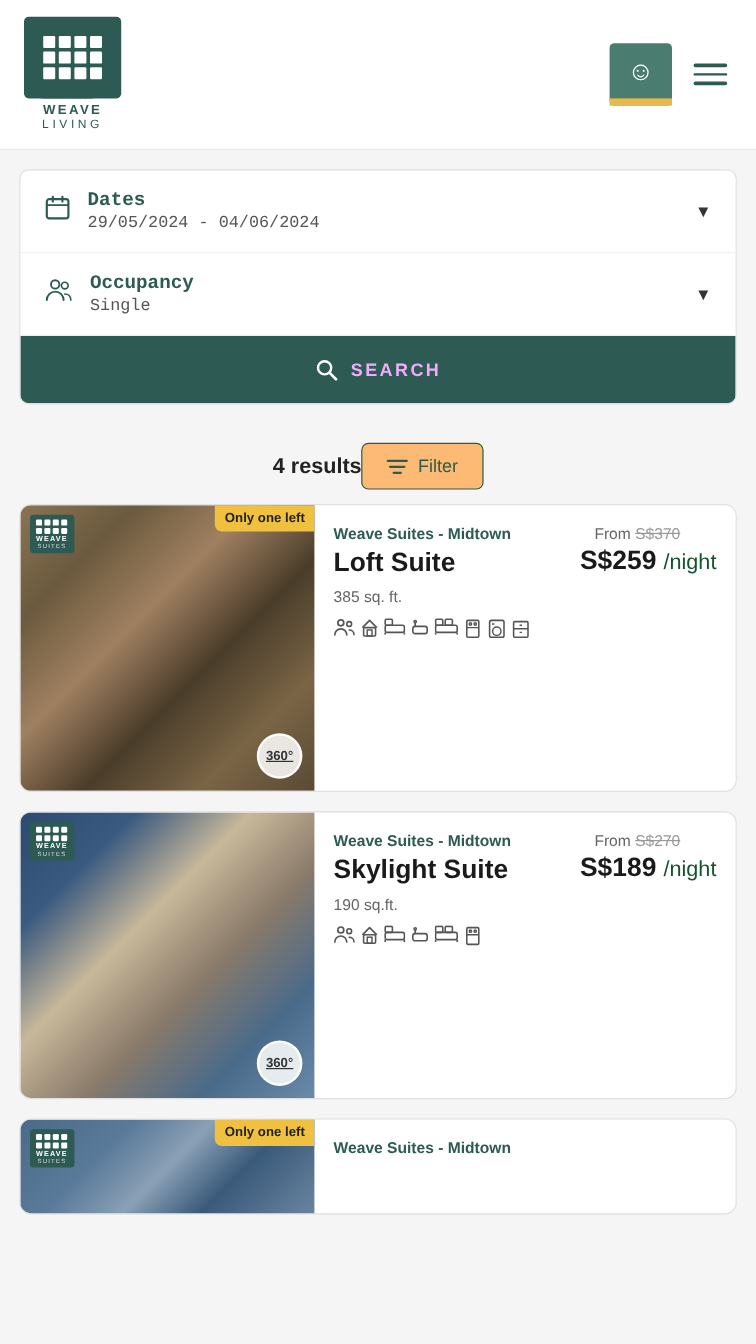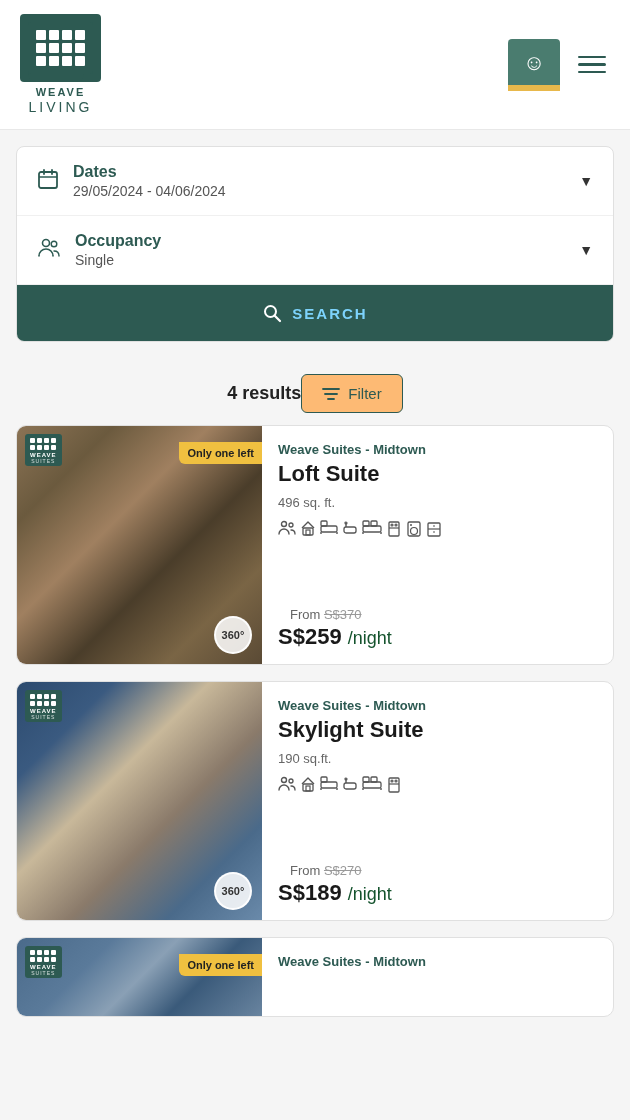--- a/index.html
+++ b/index.html
@@ -55,21 +55,21 @@
     .logo-text {
       color: #2d5a52;
       font-size: 11px;
       font-weight: 700;
       letter-spacing: 2px;
       text-transform: uppercase;
       margin-top: 4px;
     }
     .logo-sub {
       color: #2d5a52;
-      font-size: 14px;
+      font-size: 10px;
       letter-spacing: 3px;
       text-transform: uppercase;
       margin-top: 1px;
     }
     .header-right {
       display: flex;
       align-items: center;
       gap: 14px;
     }
     .profile-btn {
@@ -132,40 +132,41 @@
     .search-row:not(:last-child) {
       border-bottom: 1px solid #f0f0f0;
     }
     .search-icon-wrap {
       color: #2d5a52;
       font-size: 20px;
       flex-shrink: 0;
     }
     .search-content {
       flex: 1;
+      font-family: Liberation Mono, monospace;
     }
     .search-label {
       font-size: 16px;
       font-weight: 600;
       color: #2d5a52;
       display: block;
     }
     .search-value {
       font-size: 14px;
       color: #555;
       display: block;
       margin-top: 2px;
     }
     .chevron {
       color: #333;
       font-size: 14px;
     }
     .search-btn {
       background: #2d5a52;
-      color: #7dd3fc;
+      color: #f0abfc;
       border: none;
       width: 100%;
       padding: 18px;
       font-size: 15px;
       font-weight: 700;
       letter-spacing: 2px;
       cursor: pointer;
       display: flex;
       align-items: center;
       justify-content: center;
@@ -216,21 +217,21 @@
     }
     .card-image {
       width: 245px;
       flex-shrink: 0;
       position: relative;
       background: #c8b89a;
       overflow: hidden;
     }
     .card-badge {
       position: absolute;
-      top: 16px;
+      top: 0;
       right: 0;
       background: #f0c040;
       color: #222;
       font-size: 11px;
       font-weight: 600;
       padding: 5px 8px;
       border-radius: 0 0 0 6px;
     }
     .card-logo-overlay {
       position: absolute;
@@ -276,38 +277,39 @@
       border-radius: 50%;
       width: 38px;
       height: 38px;
       display: flex;
       align-items: center;
       justify-content: center;
       font-size: 11px;
       font-weight: 700;
       color: #333;
       border: 2px solid rgba(255,255,255,0.9);
+      text-decoration: underline;
     }
 
     
     .room-loft {
       background: linear-gradient(135deg, #8b7355 0%, #6b5a3e 20%, #a08060 40%, #4a3d2a 60%, #7a6545 80%, #5a4a35 100%);
     }
     .room-skylight {
       background: linear-gradient(135deg, #2c4a6e 0%, #3a5a80 20%, #c8b89a 40%, #8a7a6a 60%, #4a6a8a 80%, #6a8aaa 100%);
     }
     .room-third {
       background: linear-gradient(135deg, #4a6a8a 0%, #5a7a9a 30%, #8aa0b5 50%, #3a5a7a 70%, #6a85a0 100%);
     }
 
     .card-info {
       padding: 16px 16px 14px;
       flex: 1;
       display: flex;
-      flex-direction: column;
+      flex-direction: row;
       justify-content: space-between;
     }
     .card-brand {
       font-size: 13px;
       color: #2d5a52;
       font-weight: 600;
       margin-bottom: 4px;
     }
     .card-title {
       font-size: 22px;
@@ -469,21 +471,21 @@
         <div class="card-logo-text">weave</div>
         <div class="card-logo-sub">suites</div>
       </div>
       <div class="card-badge">Only one left</div>
       <div class="card-vr-btn">360°</div>
     </div>
     <div class="card-info">
       <div>
         <div class="card-brand">Weave Suites - Midtown</div>
         <div class="card-title">Loft Suite</div>
-        <div class="card-size">496 sq. ft.</div>
+        <div class="card-size">385 sq. ft.</div>
         <div class="card-amenities">
           <span class="amenity-icon">
             <svg width="18" height="16" viewBox="0 0 18 16" fill="none">
                 <circle cx="6" cy="4" r="2.5" stroke="#555" stroke-width="1.4"></circle>
                 <path d="M1 14c0-2.761 2.239-5 5-5s5 2.239 5 5" stroke="#555" stroke-width="1.4" stroke-linecap="round"></path>
                 <circle cx="13" cy="5" r="2" stroke="#555" stroke-width="1.3"></circle>
                 <path d="M13 10c2.2 0 4 1.5 4 4" stroke="#555" stroke-width="1.3" stroke-linecap="round"></path>
               </svg>
           </span>
           <span class="amenity-icon">

